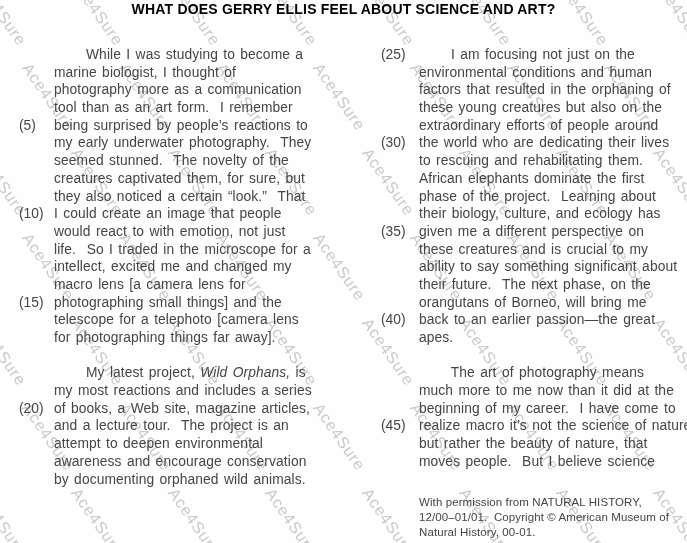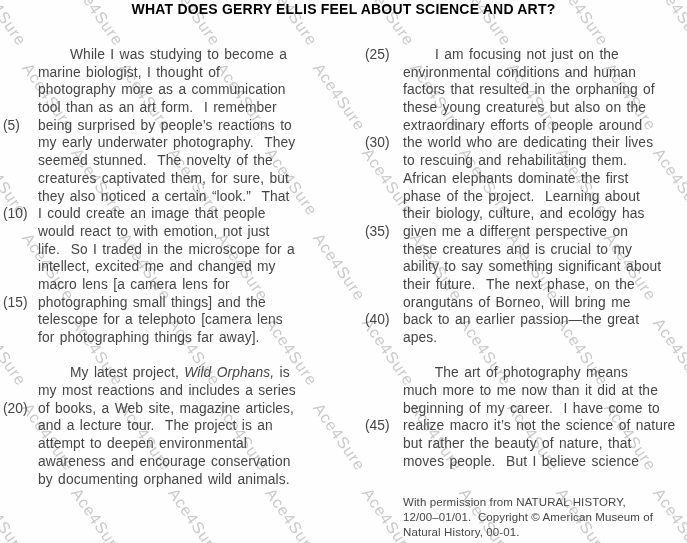--- a/index.html
+++ b/index.html
@@ -19,21 +19,21 @@
     letter-spacing:1px;
     white-space:nowrap;
     user-select:none;
   }
   .title {
     position:absolute; top:1px; left:0; right:0; z-index:2;
     text-align:center;
     font-size:14px; font-weight:bold; letter-spacing:0.2px;
     color:#000000;
   }
-  .col { position:absolute; top:46px; z-index:1; }
+  .col { position:absolute; top:46px; z-index:1;padding-left:16px; }
   .col-left  { left:0px;   width:343px; }
   .col-right { left:343px; width:344px; }
   .row {
     display:flex;
     height:17.7px; line-height:17.7px;
     font-size:13.8px; color:#454545;
     white-space:pre;
   }
   .gutter { flex:none; box-sizing:border-box; }
   .col-left  .gutter { width:38px; padding-left:3px; }

